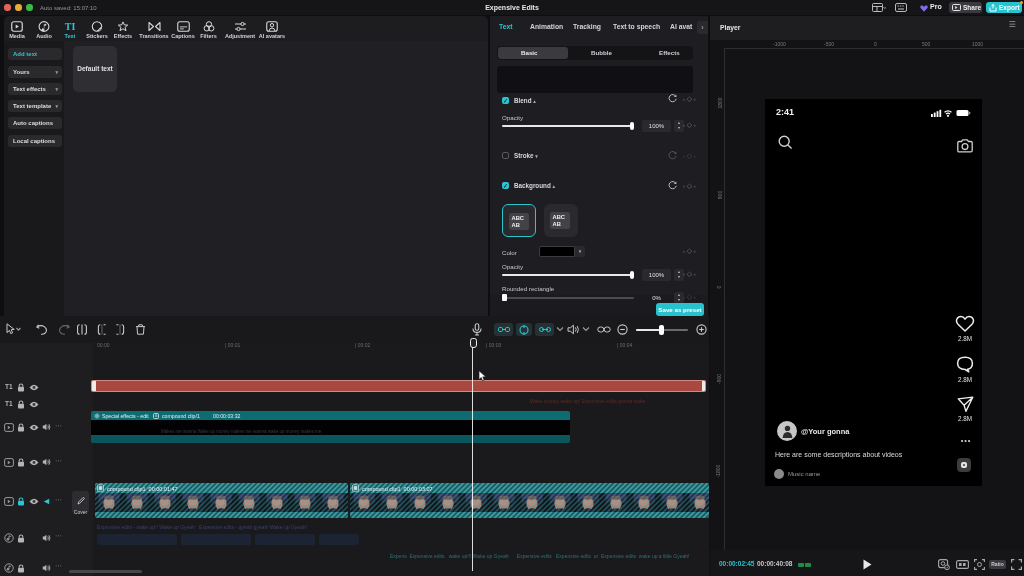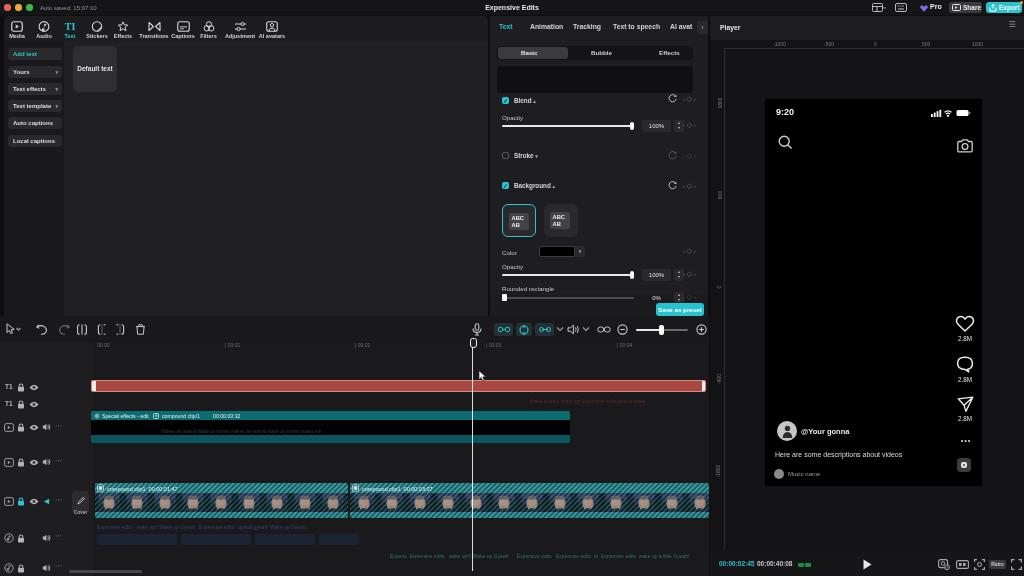--- a/index.html
+++ b/index.html
@@ -287,21 +287,21 @@
     <div class="rlbl" style="left:262px;top:25px;">1000</div>
     <div class="abs" style="left:14px;top:32px;width:300px;height:1px;background:#2e2e31;"></div>
     <div class="abs" style="left:14px;top:32px;width:1px;height:504px;background:#2e2e31;"></div>
     <div class="rlbl" style="left:4px;top:84px;transform:rotate(-90deg);transform-origin:center;">1800</div>
     <div class="rlbl" style="left:6px;top:176px;transform:rotate(-90deg);transform-origin:center;">900</div>
     <div class="rlbl" style="left:8px;top:268px;transform:rotate(-90deg);transform-origin:center;">0</div>
     <div class="rlbl" style="left:4px;top:360px;transform:rotate(-90deg);transform-origin:center;">-900</div>
     <div class="rlbl" style="left:2px;top:452px;transform:rotate(-90deg);transform-origin:center;">-1800</div>
 
     <div id="phone" class="abs">
-      <div class="abs" style="left:11px;top:8px;font-size:9px;font-weight:bold;color:#f2f2f2;">9:20</div>
+      <div class="abs" style="left:11px;top:8px;font-size:9px;font-weight:bold;color:#f2f2f2;">2:41</div>
 
       <svg class="abs" style="left:166px;top:10px;" width="42" height="8" viewBox="0 0 42 8">
         <rect x="0" y="5" width="1.8" height="3" fill="#fff"></rect>
           <rect x="2.8" y="3.6" width="1.8" height="4.4" fill="#fff"></rect>
           <rect x="5.6" y="2.2" width="1.8" height="5.8" fill="#fff"></rect>
           <rect x="8.4" y="0.8" width="1.8" height="7.2" fill="#fff"></rect>
         <path d="M13.5 3.2 Q17 0.4 20.5 3.2 M15 4.9 Q17 3.3 19 4.9" fill="none" stroke="#fff" stroke-width="1.3"></path>
           <circle cx="17" cy="6.8" r="1.1" fill="#fff"></circle>
         <rect x="25.5" y="1" width="12" height="6" rx="1.5" fill="#fff"></rect>
           <rect x="38" y="2.8" width="1.3" height="2.4" rx="0.6" fill="#9a9a9a"></rect>

